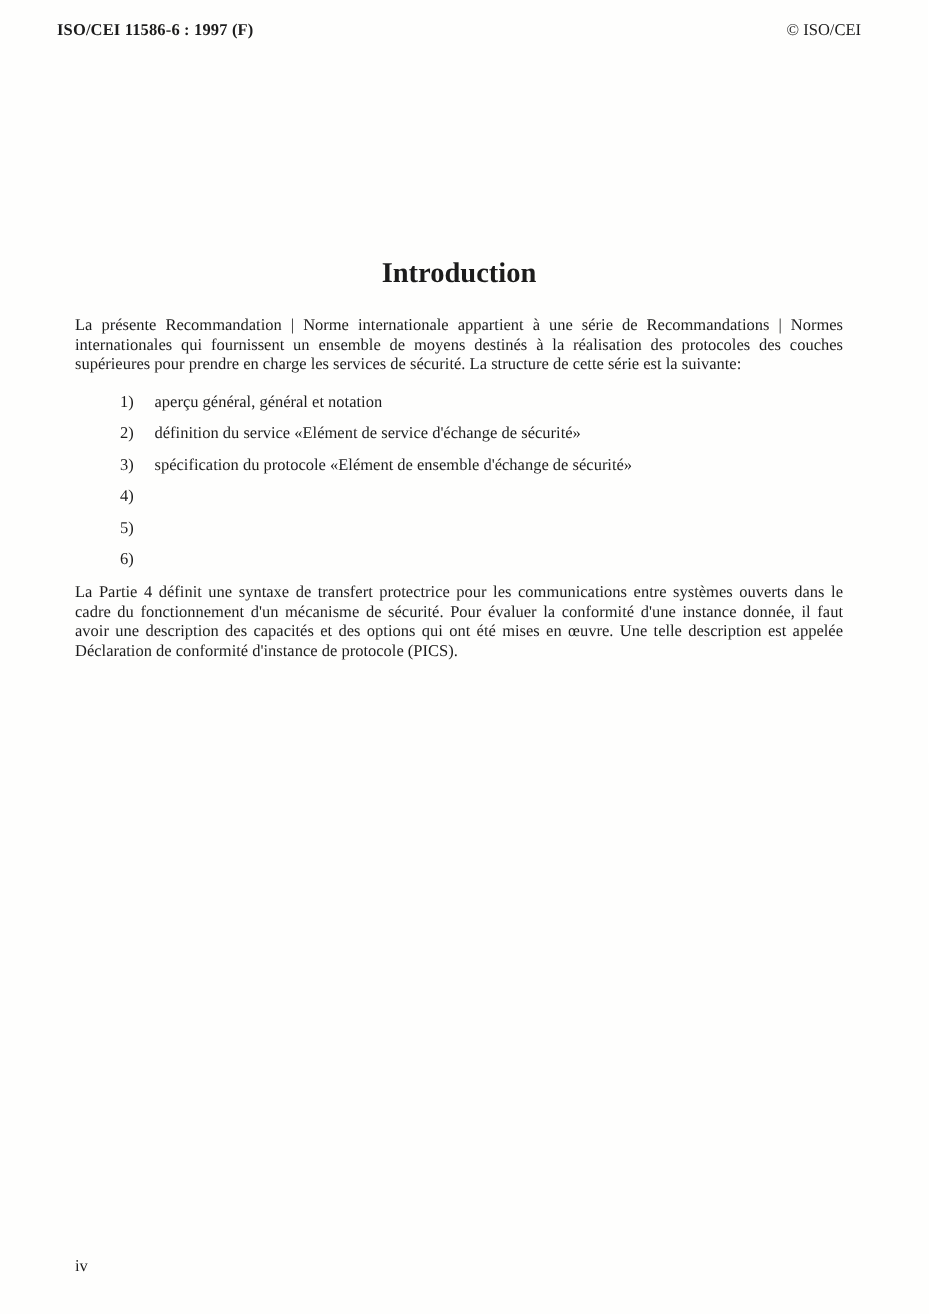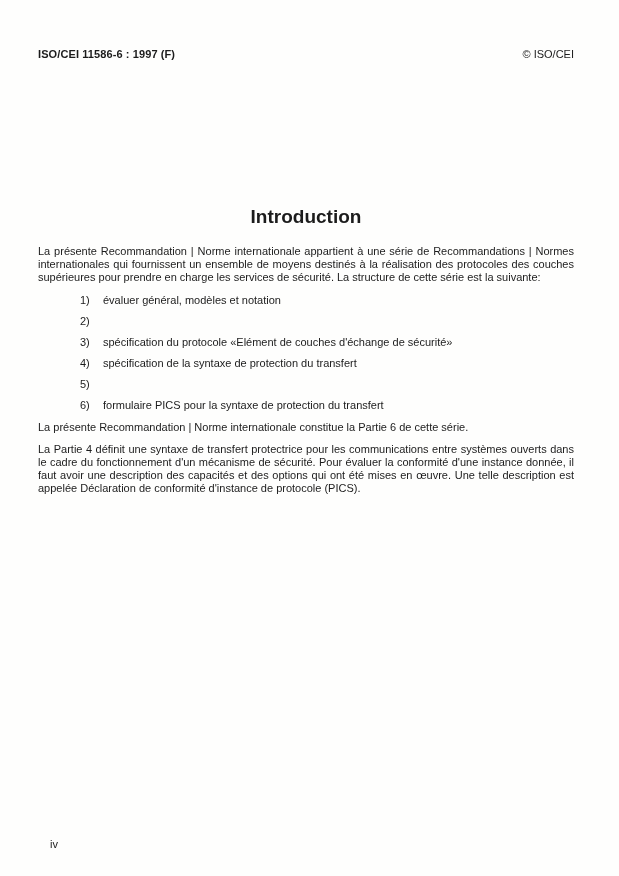--- a/index.html
+++ b/index.html
@@ -1,32 +1,32 @@
 <!DOCTYPE html>
 <html><head>
 <meta charset="utf-8">
 <style>
   html,body{margin:0;padding:0;background:#ffffff;}
   .page{
     width:619px;height:876px;box-sizing:border-box;position:relative;
     background:#fefefd;
-    padding:48px 45px 0 38px;
-    font-family:Liberation Sans, sans-serif;
+    padding:14px 45px 0 38px;
+    font-family:Liberation Serif, serif;
     font-size:11px;line-height:13px;color:#1c1c1c;
     overflow:hidden;
   }
   .header{display:flex;justify-content:space-between;align-items:baseline;}
   .hdr-left{font-weight:bold;letter-spacing:0.1px;}
   .hdr-right{font-weight:normal;}
   .title{
     font-size:19px;line-height:22px;font-weight:bold;
     margin:145px 0 0 0;
     text-align:center;
   }
-  p{margin:0;text-align:justify;}
+  p{margin:12px;text-align:justify;}
   .p-first{margin-top:17px;}
   .p-std{margin-top:9px;}
   .series-list{list-style:none;margin:10px 0 0 0;padding:0;}
   .series-list li{display:flex;padding-left:42px;margin-top:8px;}
   .series-list .num{width:23px;flex:0 0 23px;}
   .series-list .txt{flex:1;}
   .page-number{position:absolute;left:50px;top:838px;font-size:11px;}
 </style>
 </head>
 <body>
@@ -38,42 +38,40 @@
     <span class="hdr-right">© ISO/CEI</span>
   </div>
 
   <h1 class="title">Introduction</h1>
 
   <p class="p-first">La présente Recommandation | Norme internationale appartient à une série de Recommandations | Normes internationales qui fournissent un ensemble de moyens destinés à la réalisation des protocoles des couches supérieures pour prendre en charge les services de sécurité. La structure de cette série est la suivante:</p>
 
   <ol class="series-list">
     <li>
       <span class="num">1)</span>
-      <span class="txt">évaluer général, modèles et notation</span>
+      <span class="txt">aperçu général, général et notation</span>
     </li>
     <li>
       <span class="num">2)</span>
+      <span class="txt">définition du service «Elément de service d'échange de sécurité»</span>
     </li>
     <li>
       <span class="num">3)</span>
-      <span class="txt">spécification du protocole «Elément de couches d'échange de sécurité»</span>
+      <span class="txt">spécification du protocole «Elément de ensemble d'échange de sécurité»</span>
     </li>
     <li>
       <span class="num">4)</span>
-      <span class="txt">spécification de la syntaxe de protection du transfert</span>
     </li>
     <li>
       <span class="num">5)</span>
     </li>
     <li>
       <span class="num">6)</span>
-      <span class="txt">formulaire PICS pour la syntaxe de protection du transfert</span>
     </li>
   </ol>
 
-  <p class="p-std">La présente Recommandation | Norme internationale constitue la Partie 6 de cette série.</p>
 
   <p class="p-std">La Partie 4 définit une syntaxe de transfert protectrice pour les communications entre systèmes ouverts dans le cadre du fonctionnement d'un mécanisme de sécurité. Pour évaluer la conformité d'une instance donnée, il faut avoir une description des capacités et des options qui ont été mises en œuvre. Une telle description est appelée Déclaration de conformité d'instance de protocole (PICS).</p>
 
 
   <div class="page-number">iv</div>
 
 </div>
 
 </body></html>

